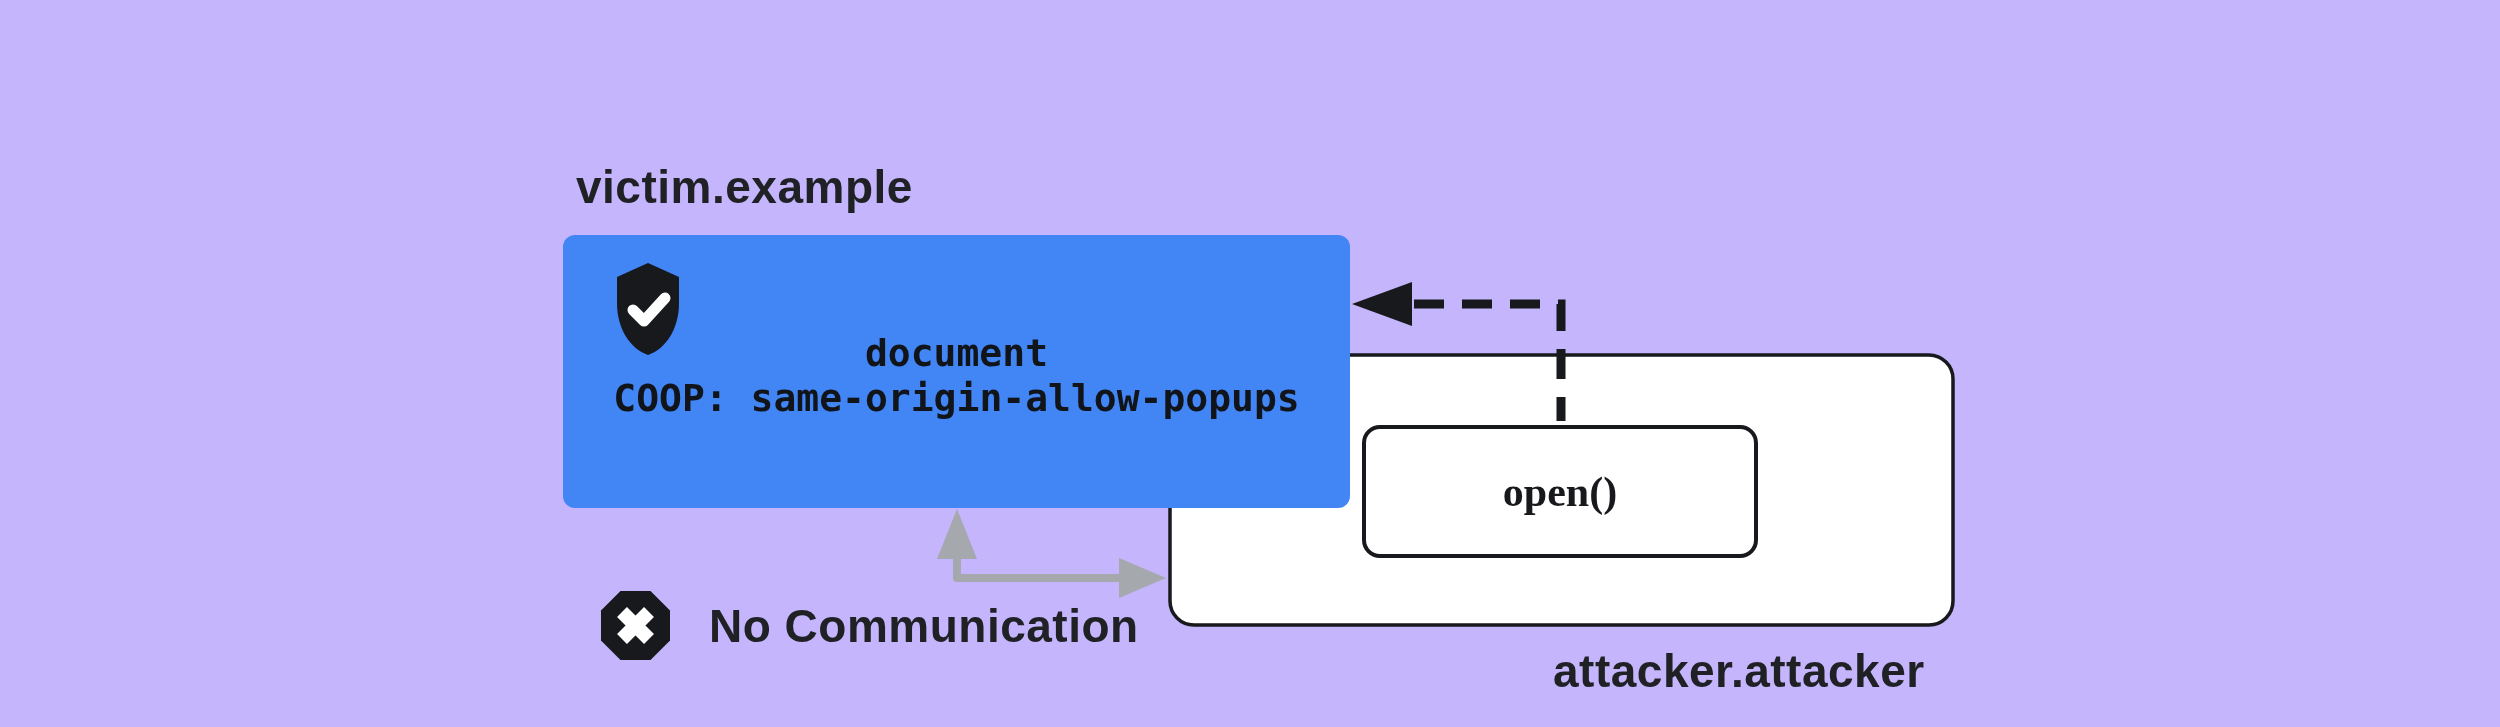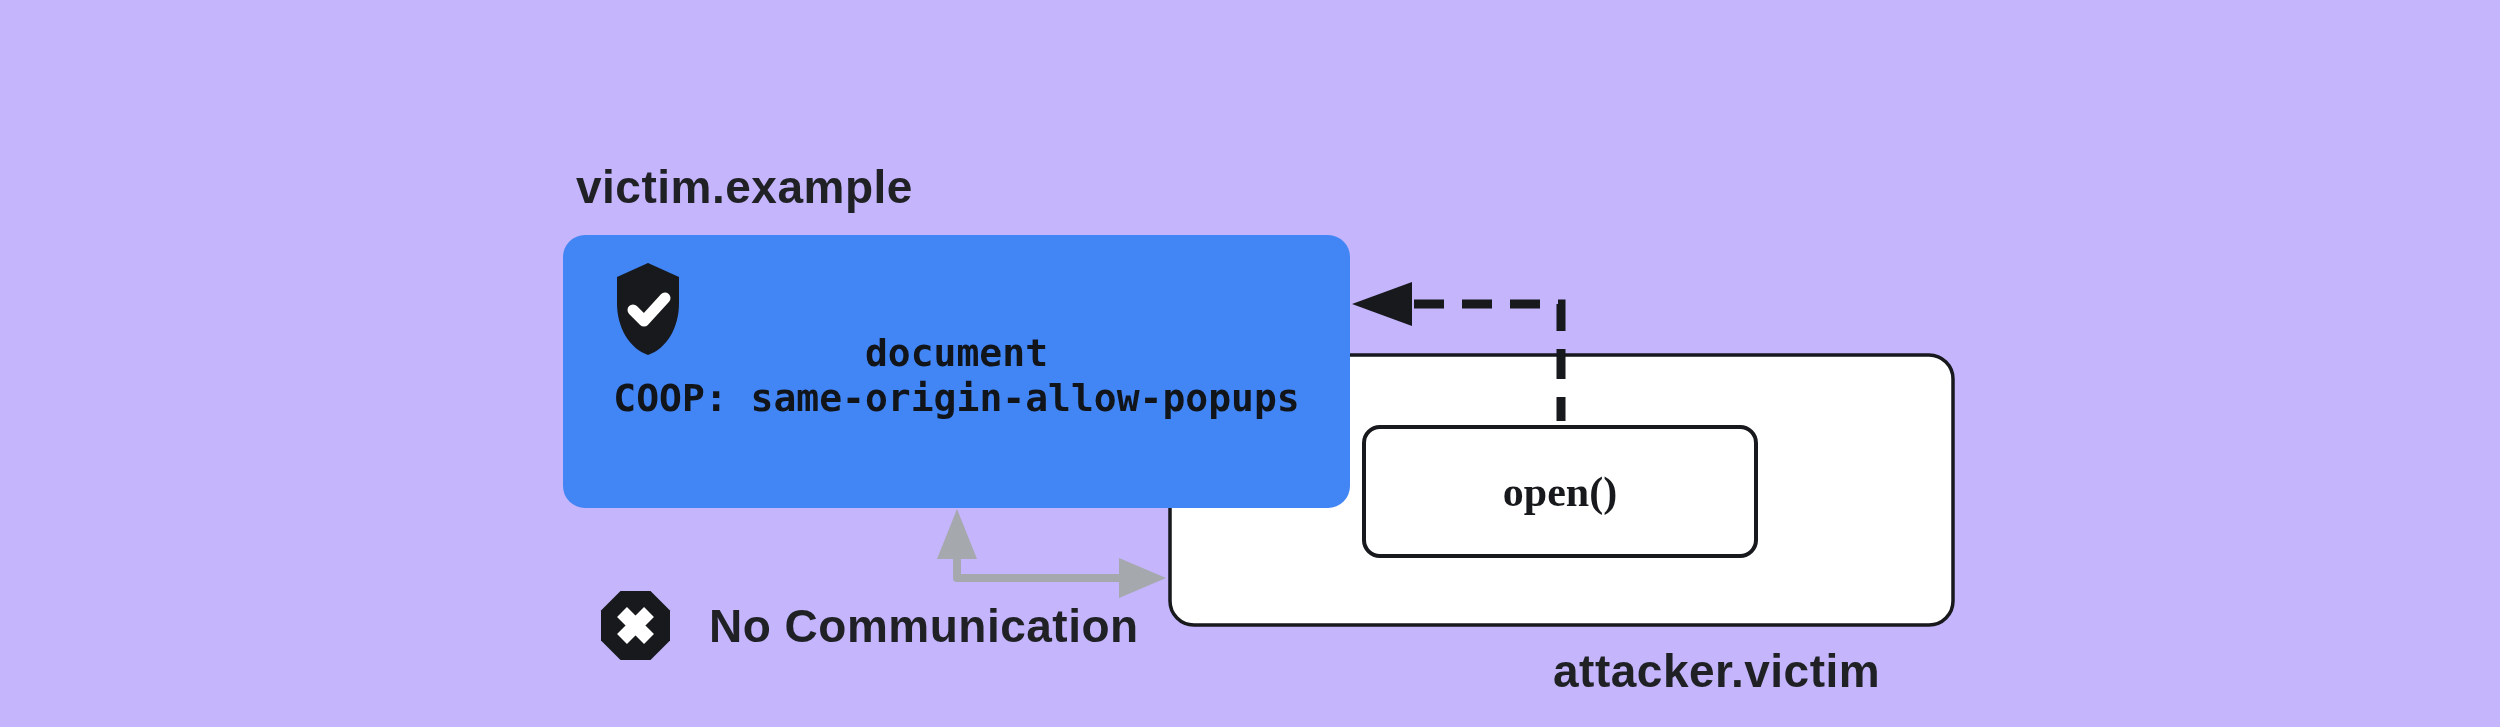--- a/index.html
+++ b/index.html
@@ -35,21 +35,21 @@
   .victim-label { left: 576px; top: 162px; }
   .attacker-label { left: 1553px; top: 646px; }
 
   .victim-box {
     position: absolute;
     left: 563px;
     top: 235px;
     width: 787px;
     height: 273px;
     background: #4285F4;
-    border-radius: 22px;
+    border-radius: 12px;
   }
   .shield-wrap {
     position: absolute;
     left: 46px;
     top: 26px;
     width: 78px;
     height: 96px;
   }
   .code-line {
     position: absolute;
@@ -151,15 +151,15 @@
   </svg>
 
   <div class="no-comm">
     <svg width="77" height="77" viewBox="0 0 77 77">
       <polygon points="23.5,4 53.5,4 73,23.5 73,53.5 53.5,73 23.5,73 4,53.5 4,23.5" fill="#17191c"></polygon>
       <path d="M25 25 L52 52 M52 25 L25 52" stroke="#ffffff" stroke-width="14" stroke-linecap="butt" fill="none"></path>
     </svg>
     <span class="no-comm-label">No Communication</span>
   </div>
 
-  <div class="origin-label attacker-label">attacker.victim</div>
+  <div class="origin-label attacker-label">attacker.attacker</div>
 
 </div>
 
 </body></html>

